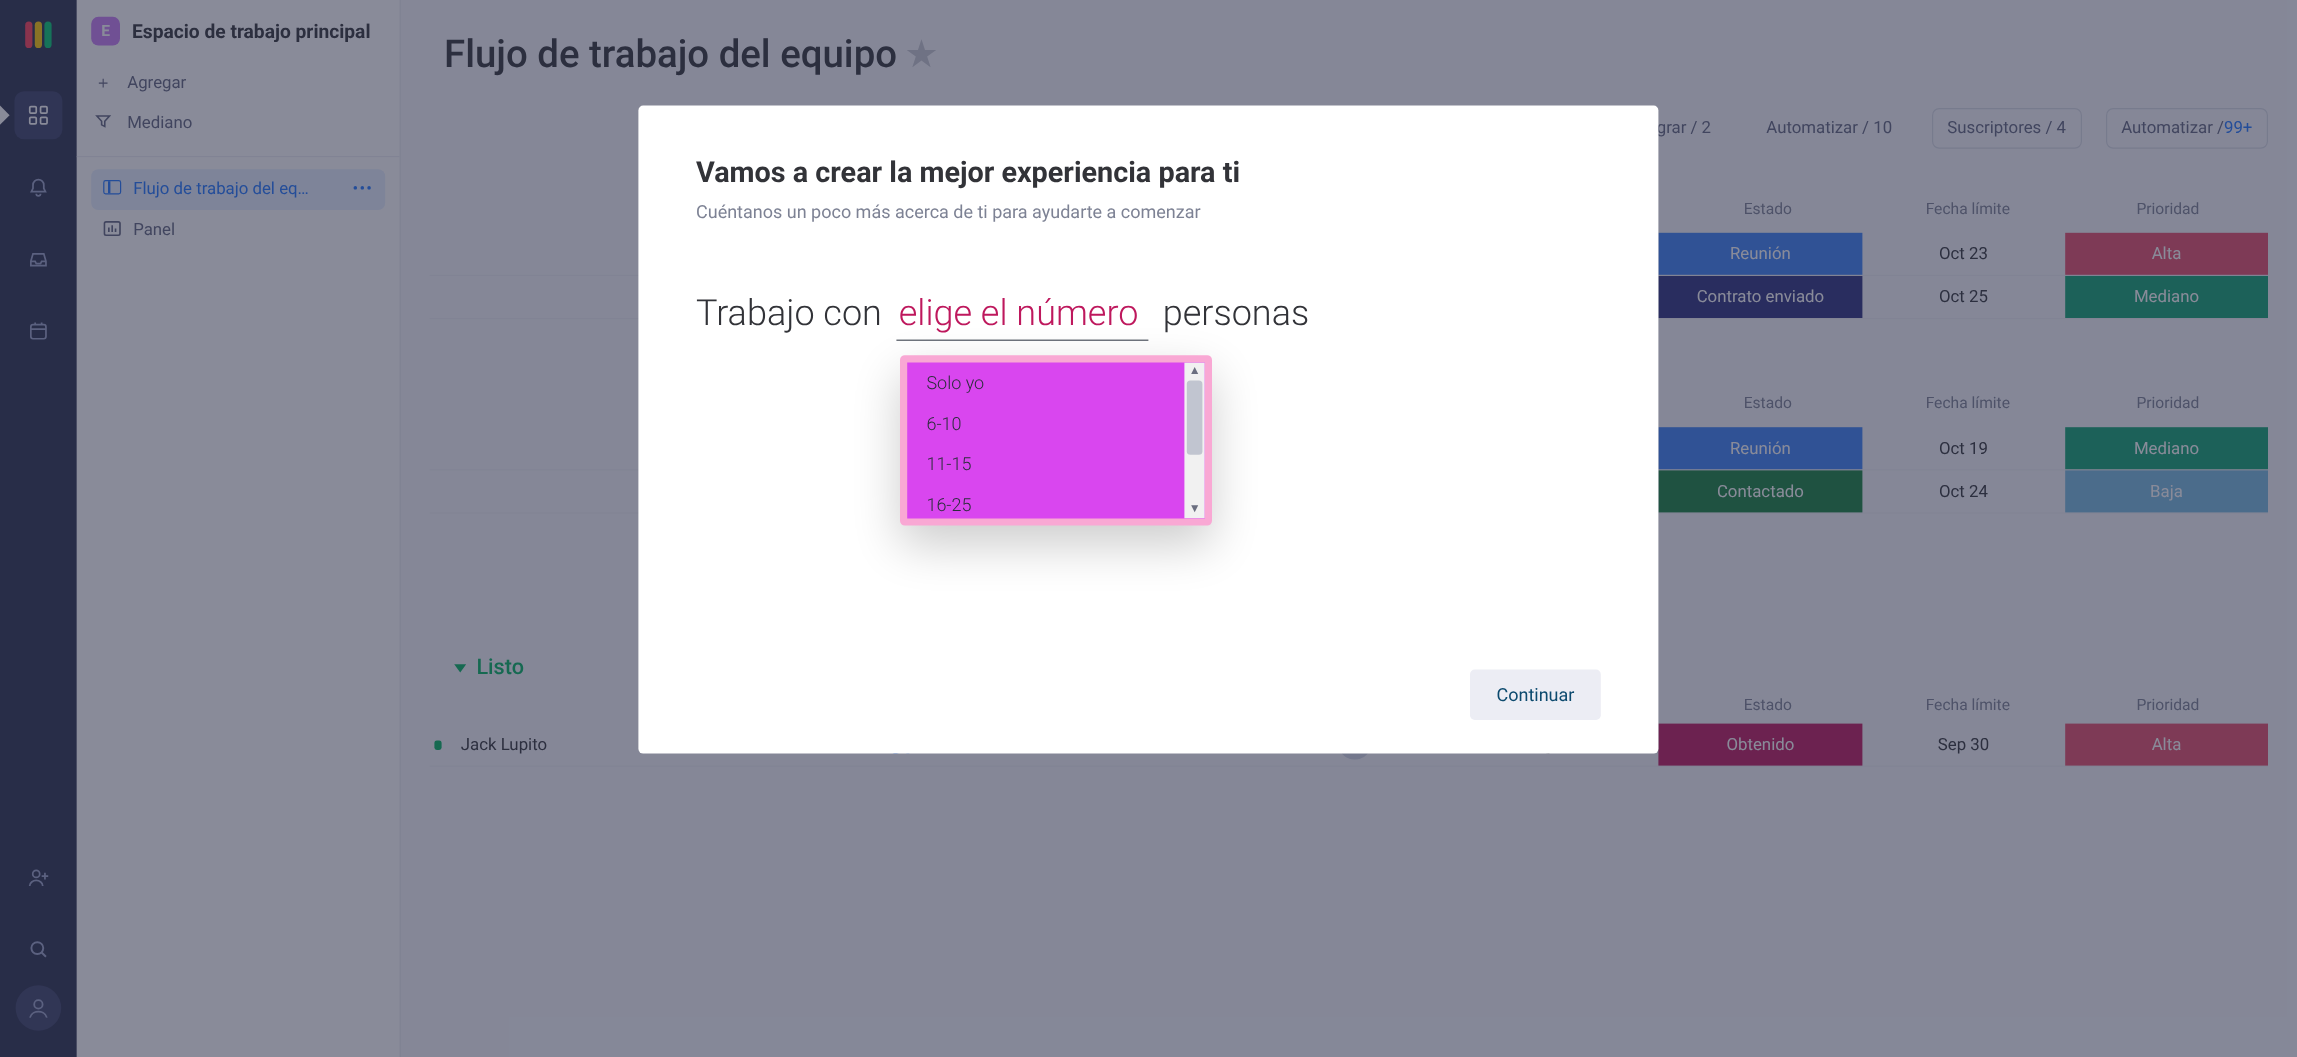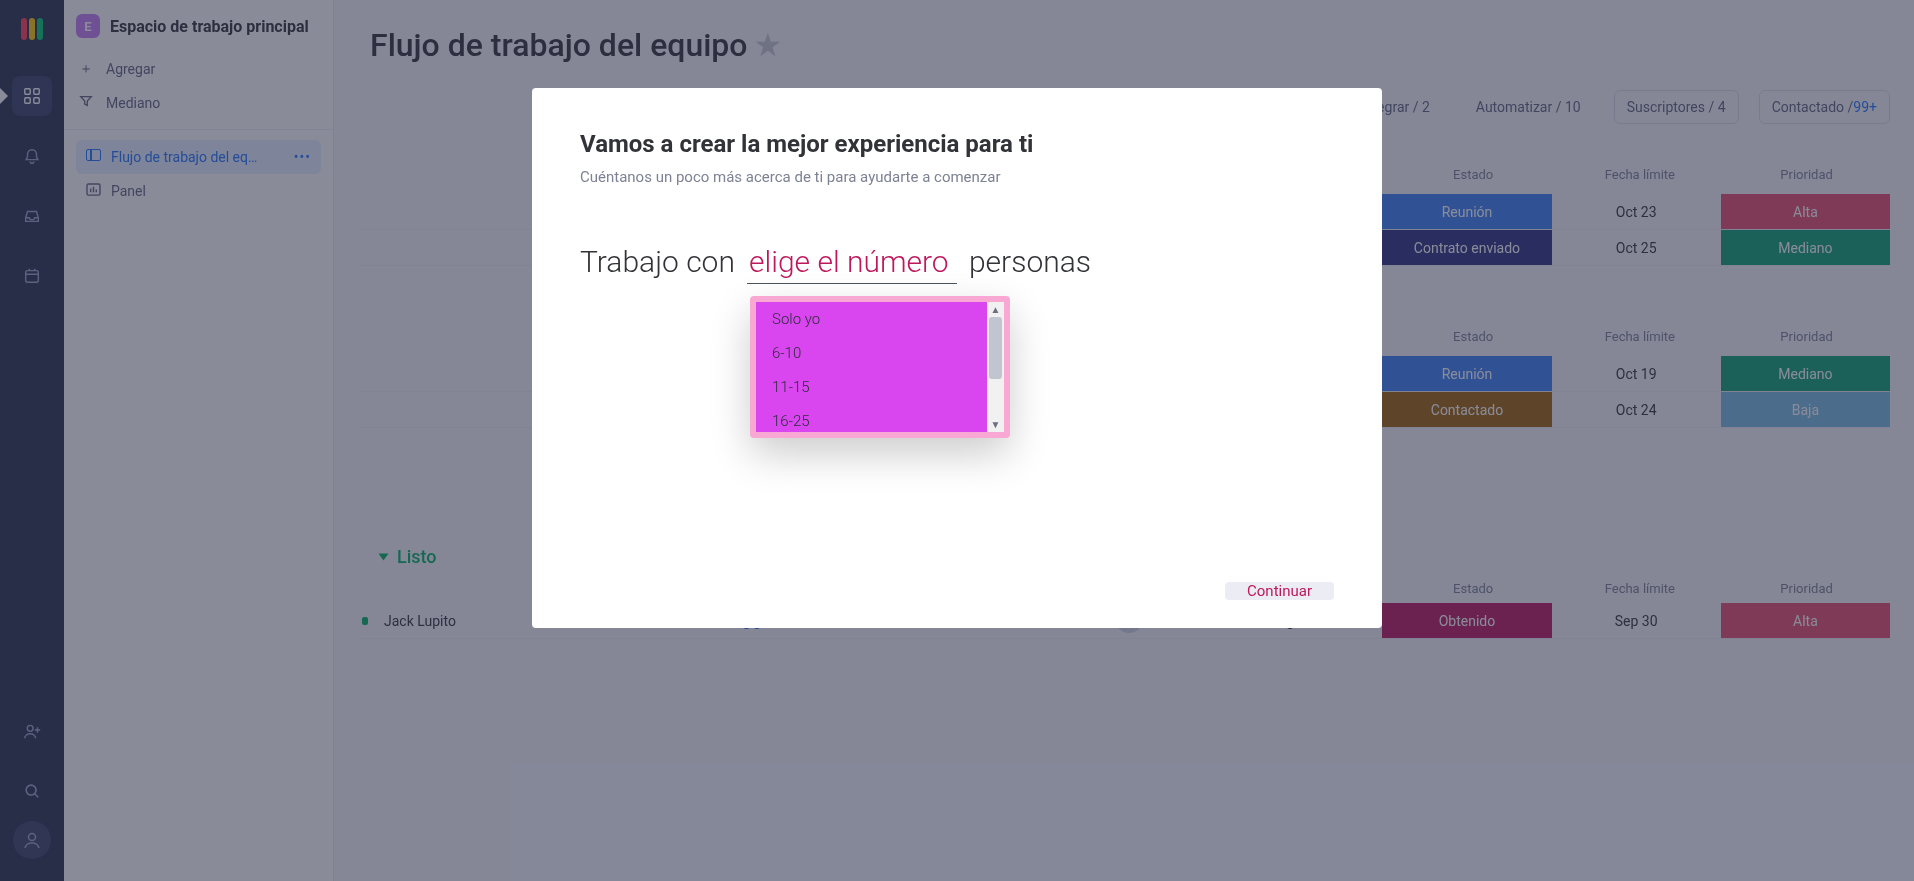--- a/index.html
+++ b/index.html
@@ -69,21 +69,21 @@
 
 .dd{position:absolute;top:52px;left:170px;width:260px;background:#d946ef;border:6px solid #f9a8d4;border-radius:4px;box-shadow:0 16px 40px rgba(0,0,0,.2);max-height:160px;overflow:hidden;display:flex}
 .dd-list{flex:1;overflow:hidden}
 .dd-item{padding:8px 16px;font-size:15px;color:#2b2e3b;cursor:pointer}
 .dd-item.cut{padding-bottom:2px}
 .dd-scroll{width:17px;background:#f1f1f1;display:flex;flex-direction:column;align-items:center}
 .dd-scroll .arr{font-size:10px;color:#6b6f80;padding:2px 0;cursor:pointer}
 .dd-scroll .track{flex:1;width:100%;position:relative}
 .dd-scroll .thumb{position:absolute;left:2px;right:2px;top:0;height:62%;background:#c1c5d0;border-radius:3px}
 .modal-footer{margin-top:auto;display:flex;justify-content:flex-end}
-.btn-continue{background:#ecedf4;color:#be185d;border:none;padding:0 22px;font-size:15px;border-radius:4px;cursor:pointer}
+.btn-continue{background:#ecedf4;color:#0c4a6e;border:none;padding:12px 22px;font-size:15px;border-radius:4px;cursor:pointer}
 .scale-wrap{width:1914px;height:881px;transform-origin:top left}
 </style>
 </head>
 <body>
 
 <div class="scale-wrap">
 
 <div class="rail" style="position:absolute;top:0;bottom:0;left:0">
   <div class="logo">
         <span></span>
@@ -174,21 +174,21 @@
   </div>
   <div class="topbar">
     <div class="avatars">
           <span></span>
           <span></span>
           <span></span>
         </div>
     <div class="pill"><span>Integrar</span> <span>/ 2</span></div>
     <div class="pill"><span>Automatizar</span> <span>/ 10</span></div>
     <div class="pill boxed"><span>Suscriptores</span> <span>/ 4</span></div>
-    <div class="pill boxed"><span>Contactado /</span><span class="count">99+</span></div>
+    <div class="pill boxed"><span>Automatizar /</span><span class="count">99+</span></div>
   </div>
 
   <div class="board-zone">
 
     <div class="colhead" style="margin-top:30px">
       <div class="col-name"></div>
           <div class="col-mail"></div>
           <div></div>
           <div></div>
           <div></div>
@@ -240,21 +240,21 @@
             <div class="cell status" style="background:#3b82f6">Reunión</div>
             <div class="cell">Oct 19</div>
             <div class="cell status" style="background:#0ea371">Mediano</div>
           </div>
           <div class="row">
             <div class="cell nm"></div>
             <div class="cell ml"></div>
             <div class="cell"></div>
             <div class="cell"></div>
             <div class="cell"></div>
-            <div class="cell status" style="background:#a16207">Contactado</div>
+            <div class="cell status" style="background:#15803d">Contactado</div>
             <div class="cell">Oct 24</div>
             <div class="cell status" style="background:#76badf">Baja</div>
           </div>
         </div>
 
     <div style="height:100px"></div>
     <div class="group-title green">
       <span class="group-arrow"></span>
       <span>Listo</span>
     </div>

